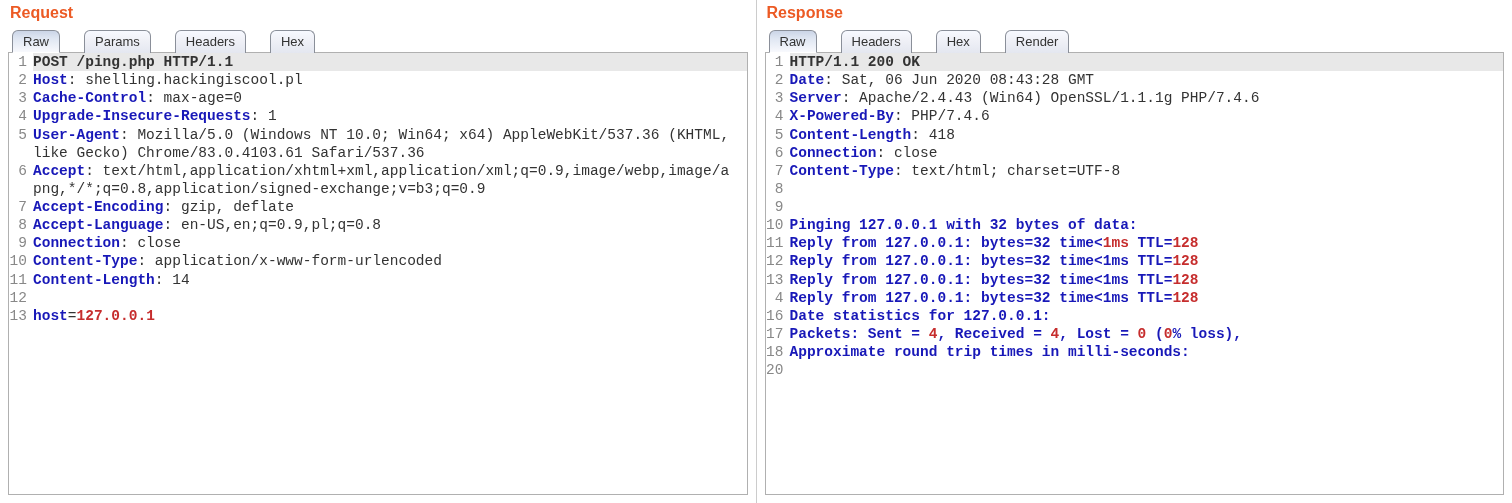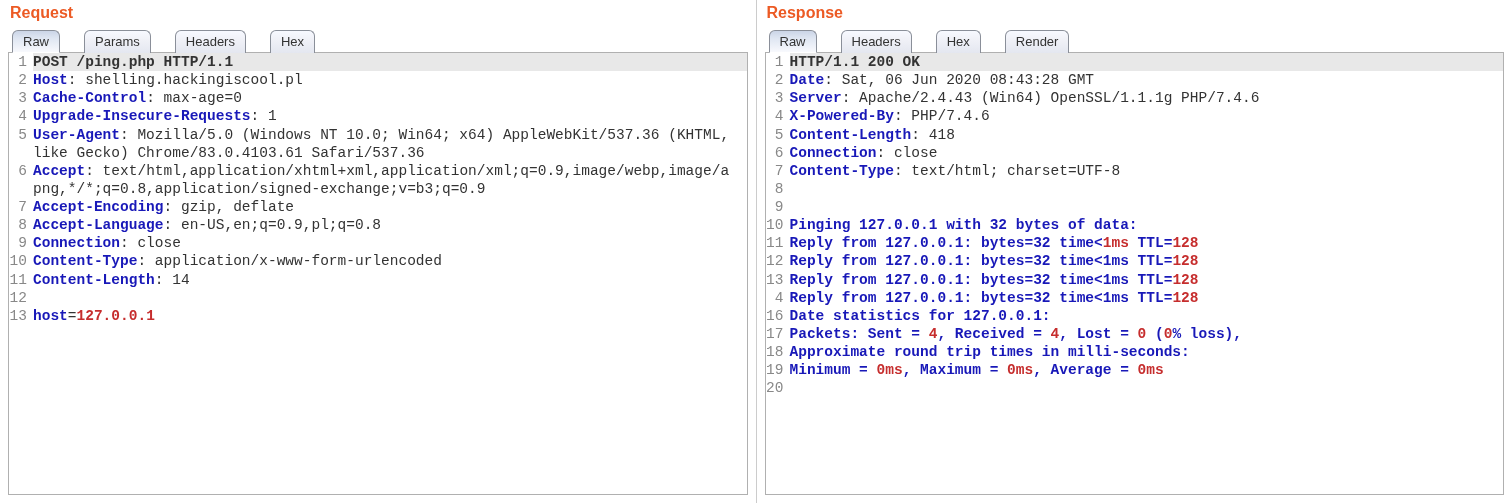--- a/index.html
+++ b/index.html
@@ -192,24 +192,20 @@
           </div>
           <div class="line">
             <div class="gutter">17</div>
             <div class="linetext"><span class="hn">Packets: Sent = </span><span class="num">4</span><span class="hn">, Received = </span><span class="num">4</span><span class="hn">, Lost = </span><span class="num">0</span><span class="hn"> (</span><span class="num">0</span><span class="hn">% loss),</span></div>
           </div>
           <div class="line">
             <div class="gutter">18</div>
             <div class="linetext"><span class="hn">Approximate round trip times in milli-seconds:</span></div>
           </div>
           <div class="line">
-            <div class="gutter">19</div>
-            <div class="linetext"><span class="hn">Minimum = </span><span class="num">0ms</span><span class="hn">, Maximum = </span><span class="num">0ms</span><span class="hn">, Average = </span><span class="num">0ms</span></div>
-          </div>
-          <div class="line">
             <div class="gutter">20</div>
             <div class="linetext">&nbsp;</div>
           </div>
         </div>
     </div>
   </div>
 
 </div>
 
 </body></html>

